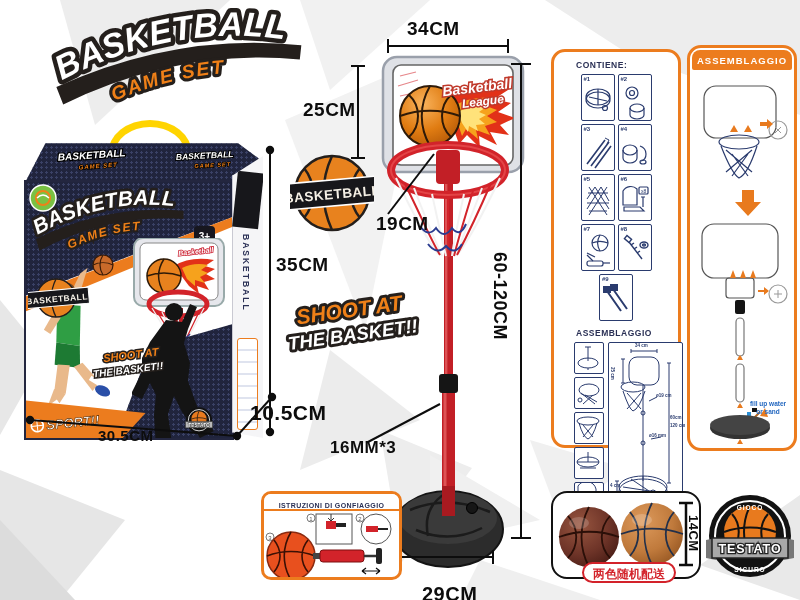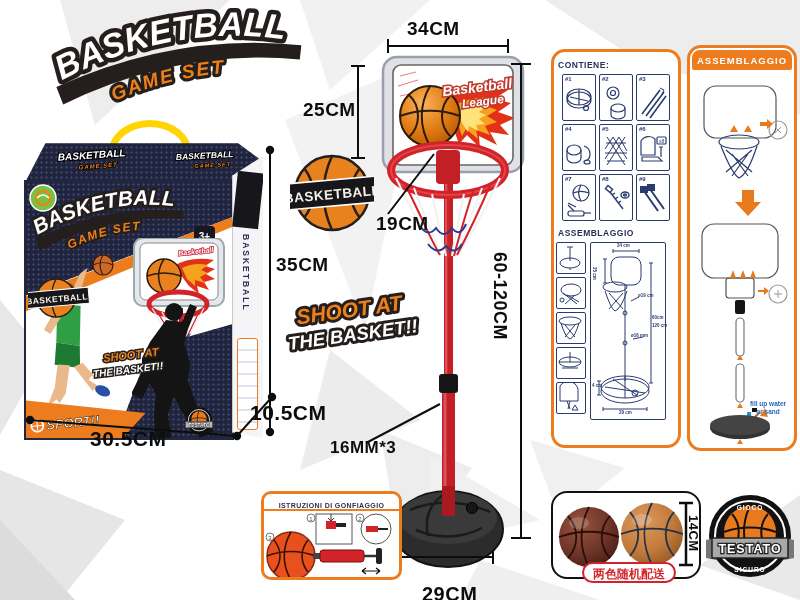--- a/index.html
+++ b/index.html
@@ -277,21 +277,21 @@
         <line x1="493" y1="550" x2="493" y2="564"></line>
     </g>
   </svg>
 
   <div class="dim" style="left:407px;top:18px;font-size:19px;">34CM</div>
   <div class="dim" style="left:303px;top:99px;font-size:19px;">25CM</div>
   <div class="dim" style="left:376px;top:213px;font-size:19px;text-align:right;">19CM</div>
   <div class="dim" style="left:276px;top:254px;font-size:19px;">35CM</div>
   <div class="dim vdim" style="left:489px;top:252px;font-size:18px;">60-120CM</div>
   <div class="dim" style="left:330px;top:438px;font-size:17px;">16MM*3</div>
-  <div class="dim" style="left:90px;top:427px;font-size:21px;">30.5CM</div>
+  <div class="dim" style="left:98px;top:427px;font-size:15px;">30.5CM</div>
   <div class="dim" style="left:250px;top:401px;font-size:21px;">10.5CM</div>
   <div class="dim" style="left:422px;top:583px;font-size:20px;">29CM</div>
 
   <svg class="abs" style="left:290px;top:147px" width="84" height="94" viewBox="0 0 84 94">
     <circle cx="42" cy="46" r="37" fill="#e8821e" stroke="#241f1c" stroke-width="2.5"></circle>
     <path d="M42,9 c-11,24 -11,50 0,74 M5,46 c24,-8 50,-8 74,0 M14,21 c12,15 12,35 0,50 M70,21 c-12,15 -12,35 0,50" stroke="#241f1c" stroke-width="2.5" fill="none"></path>
     <g transform="rotate(-5 42 47)">
       <rect x="-7" y="33" width="98" height="26" fill="#17171b" stroke="#fff" stroke-width="1.6"></rect>
       <text x="42" y="52" font-size="13.5" font-weight="bold" fill="#f5f0e6" text-anchor="middle" letter-spacing=".5">BASKETBALL</text>
     </g>
@@ -323,21 +323,21 @@
       <circle cx="27" cy="45" r="24" fill="#e8501e" stroke="#8a2a10" stroke-width="1.5"></circle>
       <path d="M27,21 c-9,15 -9,33 0,48 M3,45 c15,-6 33,-6 48,0 M10,29 c8,10 8,22 0,32 M44,29 c-8,10 -8,22 0,32" stroke="#3a1005" stroke-width="1.6" fill="none"></path>
       <rect x="49" y="42" width="7" height="6" fill="#444"></rect>
       <rect x="56" y="39" width="44" height="12" rx="3" fill="#d2232a" stroke="#7c0f0f" stroke-width="1"></rect>
       <line x1="100" y1="45" x2="114" y2="45" stroke="#333" stroke-width="2.5"></line>
       <rect x="112" y="37" width="6" height="16" rx="2" fill="#222"></rect>
       <path d="M98,60 h18 M98,60 l4,-3 M98,60 l4,3 M116,60 l-4,-3 M116,60 l-4,3" stroke="#111" stroke-width="1.2" fill="none"></path>
     </svg>
   </div>
 
-  <div class="panel" style="left:551px;top:49px;width:130px;height:399px;padding:8px 2px;">
+  <div class="panel" style="left:551px;top:49px;width:130px;height:399px;padding:8px 20px;">
     <div style="font-size:8.5px;font-weight:bold;color:#2a3055;letter-spacing:.5px;margin:0 0 4px 2px;">CONTIENE:</div>
     <div style="display:flex;flex-wrap:wrap;gap:3px;justify-content:center;">
       <div class="citem">
           <span class="cnum">#1</span>
         <svg width="30" height="36" viewBox="0 0 30 36" style="margin:9px auto 0">
             <g fill="none" stroke="#2a3b6e" stroke-width="1.2">
               <ellipse cx="15" cy="16" rx="12" ry="8"></ellipse>
               <ellipse cx="15" cy="13" rx="12" ry="8"></ellipse>
               <path d="M6,13 l18,4 M15,5 v16"></path>
               <circle cx="22" cy="24" r="2.5"></circle>

